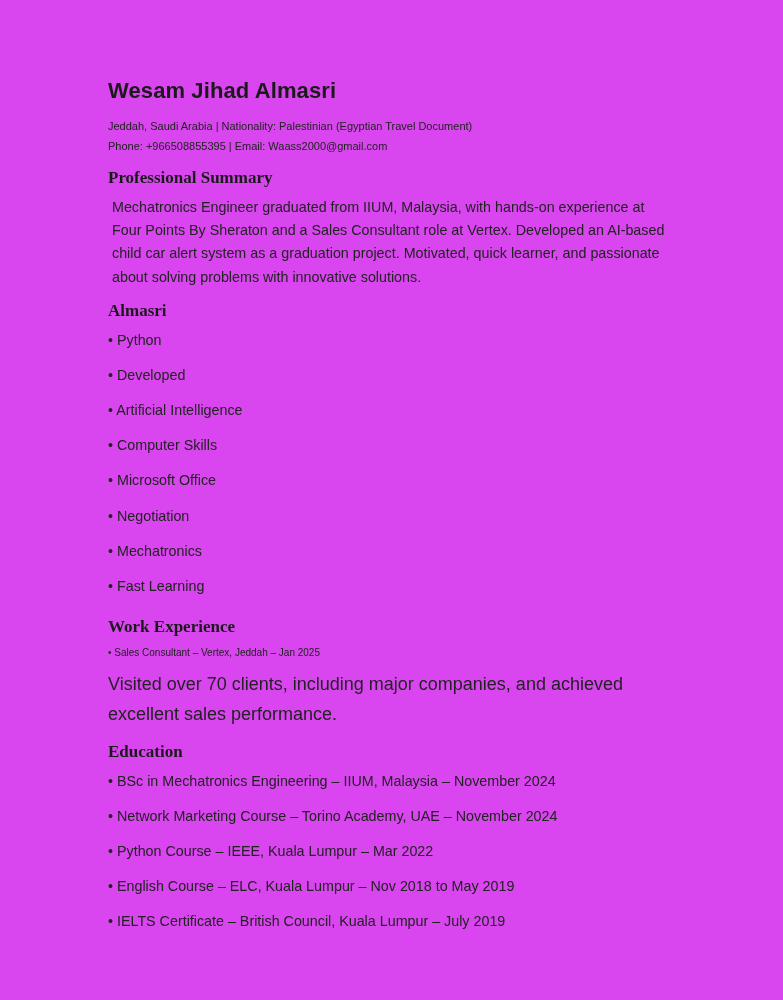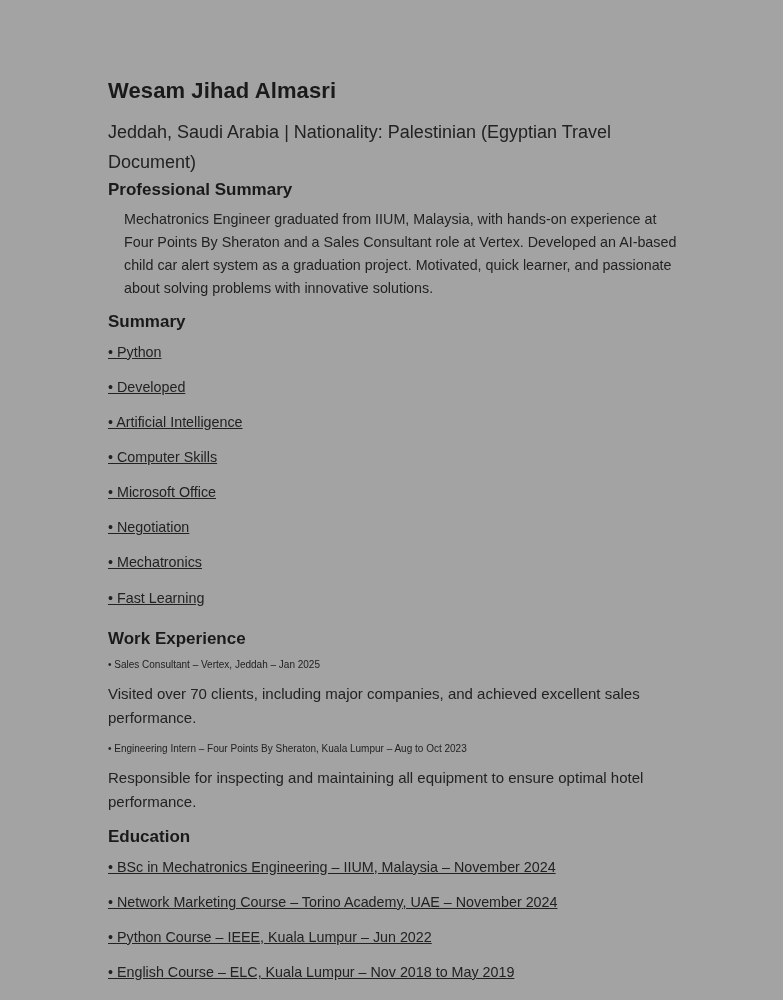--- a/index.html
+++ b/index.html
@@ -11,133 +11,130 @@
     width: 783px;
     height: 1000px;
     font-family: "Liberation Sans", sans-serif;
     color: #202124;
     -webkit-font-smoothing: antialiased;
   }
   .page {
     position: relative;
     width: 783px;
     height: 1000px;
-    background: #a3a3a3;
+    background: #d946ef;
     box-sizing: border-box;
     padding: 78px 106px 0 108px;
   }
   .doc-name {
     font-size: 22px;
     font-weight: bold;
     color: #1a1a1a;
     letter-spacing: 0.1px;
     margin: 0 0 14px 0;
     line-height: 1.2;
   }
   .contact-line {
-    font-size: 18px;
+    font-size: 11px;
     line-height: 1.62;
     color: #222222;
     margin: 0 0 2px 0;
   }
   .contact-line.second {
     margin-bottom: 11px;
   }
   h2.section-title {
     font-size: 17px;
     font-weight: bold;
     color: #1a1a1a;
     margin: 0 0 7px 0;
     line-height: 1.3;
+    font-family: Liberation Serif, serif;
   }
   .section {
     margin-bottom: 9px;
   }
   .summary-text {
     font-size: 14.3px;
     line-height: 1.62;
     color: #222222;
-    margin: 0 0 6px 16px;
+    margin: 0 0 6px 4px;
     max-width: 560px;
   }
   .bullet-item {
     font-size: 14.3px;
     line-height: 1.62;
     color: #222222;
     margin: 0 0 12px 0;
-    text-decoration: underline;
   }
   .skills .bullet-item {
     margin-bottom: 12px;
   }
   .exp-entry {
     margin-bottom: 6px;
   }
   .exp-bullet {
     font-size: 10px;
     line-height: 1.62;
     color: #222222;
     margin: 0 0 9px 0;
   }
   .exp-desc {
-    font-size: 15px;
+    font-size: 18px;
     line-height: 1.62;
     color: #222222;
     margin: 0 0 10px 0;
     max-width: 566px;
   }
   .edu .bullet-item {
     margin-bottom: 12px;
   }
   .section-skills { margin-top: 11px; }
   .section-work { margin-top: 18px; }
   .section-edu { margin-top: 12px; }
 </style>
 </head>
 <body>
 
 <div class="page">
 
   <h1 class="doc-name">Wesam Jihad Almasri</h1>
 
   <p class="contact-line">Jeddah, Saudi Arabia | Nationality: Palestinian (Egyptian Travel Document)</p>
+  <p class="contact-line second">Phone: +966508855395 | Email: Waass2000@gmail.com</p>
 
   <div class="section">
     <h2 class="section-title">Professional Summary</h2>
     <p class="summary-text">Mechatronics Engineer graduated from IIUM, Malaysia, with hands-on experience at Four Points By Sheraton and a Sales Consultant role at Vertex. Developed an AI-based child car alert system as a graduation project. Motivated, quick learner, and passionate about solving problems with innovative solutions.</p>
   </div>
 
   <div class="section section-skills skills">
-    <h2 class="section-title">Summary</h2>
+    <h2 class="section-title">Almasri</h2>
     <p class="bullet-item">• Python</p>
     <p class="bullet-item">• Developed</p>
     <p class="bullet-item">• Artificial Intelligence</p>
     <p class="bullet-item">• Computer Skills</p>
     <p class="bullet-item">• Microsoft Office</p>
     <p class="bullet-item">• Negotiation</p>
     <p class="bullet-item">• Mechatronics</p>
     <p class="bullet-item">• Fast Learning</p>
   </div>
 
   <div class="section section-work">
     <h2 class="section-title">Work Experience</h2>
 
     <div class="exp-entry">
       <p class="exp-bullet">• Sales Consultant – Vertex, Jeddah – Jan 2025</p>
       <p class="exp-desc">Visited over 70 clients, including major companies, and achieved excellent sales performance.</p>
     </div>
 
-    <div class="exp-entry">
-      <p class="exp-bullet">• Engineering Intern – Four Points By Sheraton, Kuala Lumpur – Aug to Oct 2023</p>
-      <p class="exp-desc">Responsible for inspecting and maintaining all equipment to ensure optimal hotel performance.</p>
-    </div>
   </div>
 
   <div class="section section-edu edu">
     <h2 class="section-title">Education</h2>
     <p class="bullet-item">• BSc in Mechatronics Engineering – IIUM, Malaysia – November 2024</p>
     <p class="bullet-item">• Network Marketing Course – Torino Academy, UAE – November 2024</p>
-    <p class="bullet-item">• Python Course – IEEE, Kuala Lumpur – Jun 2022</p>
+    <p class="bullet-item">• Python Course – IEEE, Kuala Lumpur – Mar 2022</p>
     <p class="bullet-item">• English Course – ELC, Kuala Lumpur – Nov 2018 to May 2019</p>
     <p class="bullet-item">• IELTS Certificate – British Council, Kuala Lumpur – July 2019</p>
   </div>
 
 </div>
 
 </body></html>

